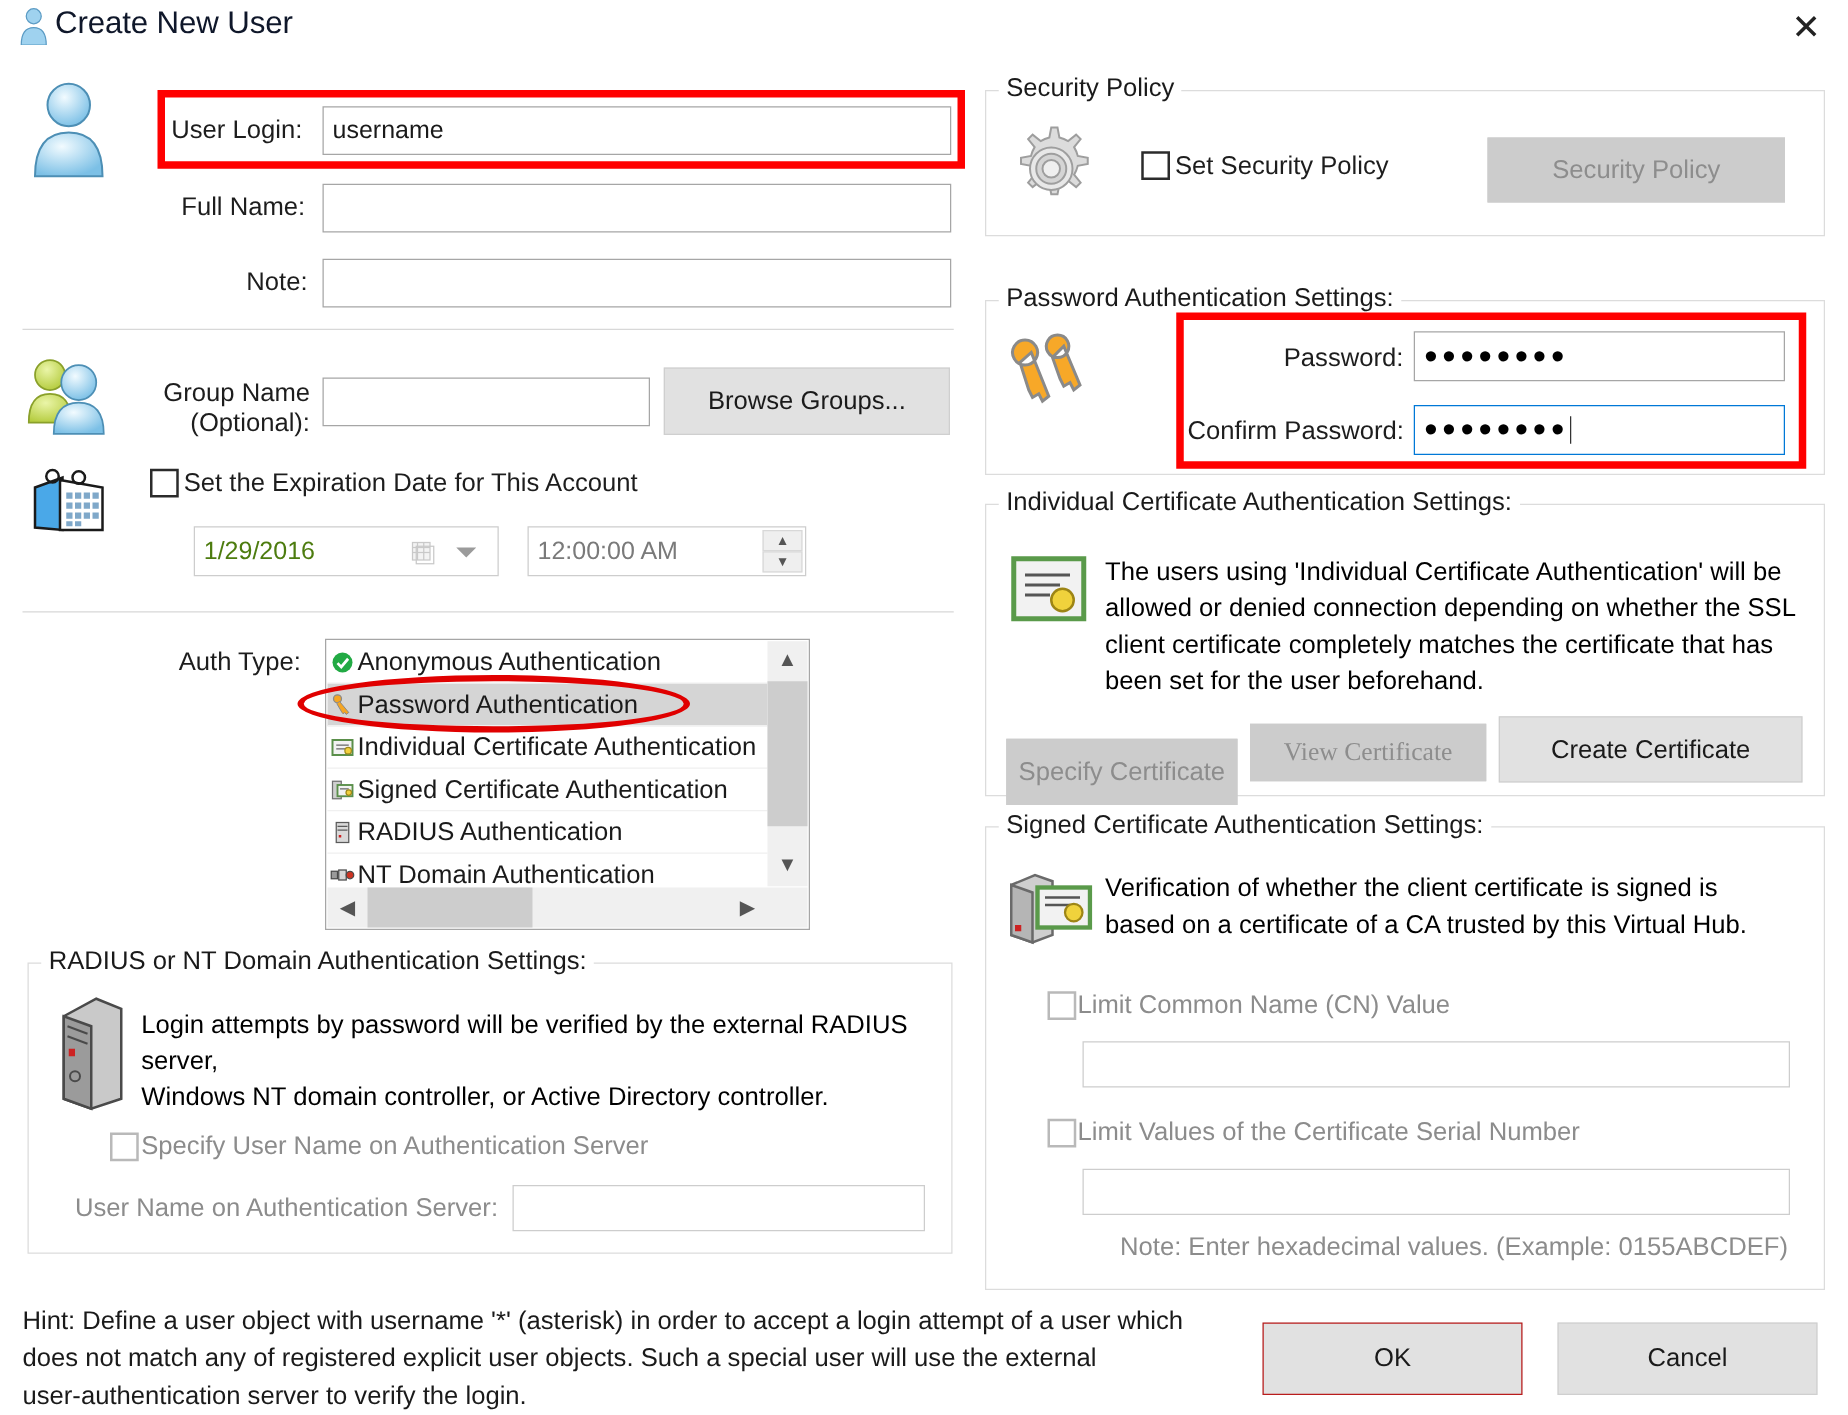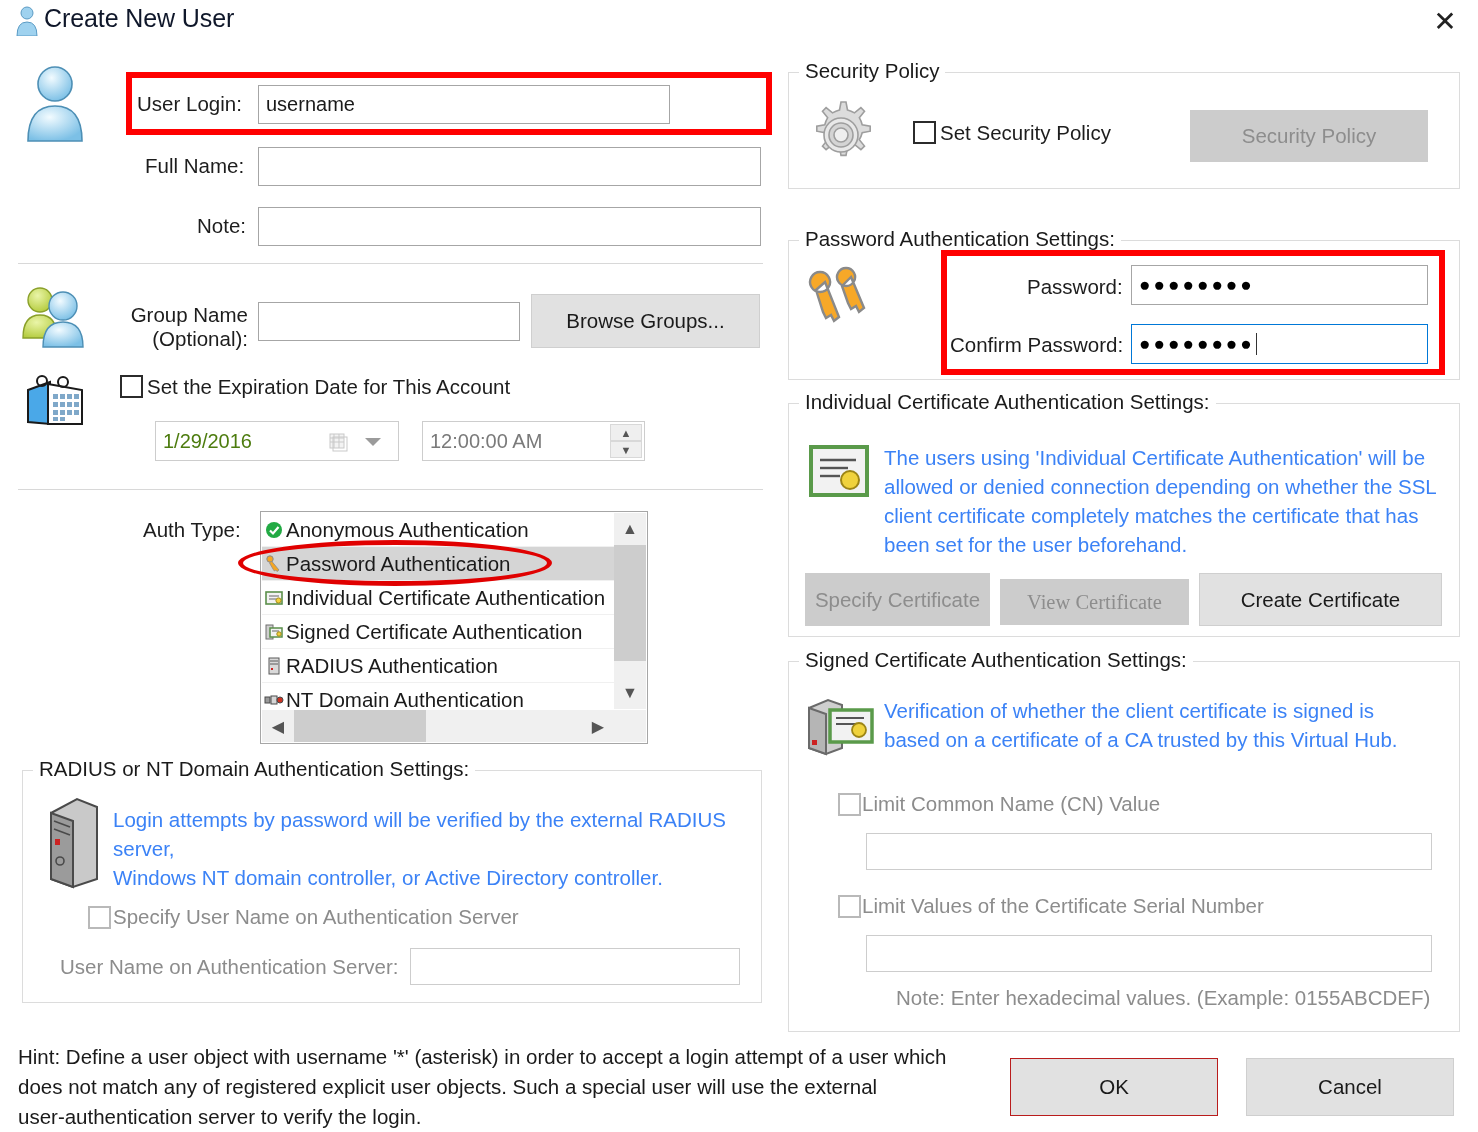--- a/index.html
+++ b/index.html
@@ -107,21 +107,21 @@
   .spin {
     position: absolute; width: 32px; top: 2px; bottom: 2px; right: 2px;
     display: flex; flex-direction: column;
   }
   .spin div {
     flex: 1; background: #efefef; border: 1px solid #d8d8d8;
     display: flex; align-items: center; justify-content: center;
     font-size: 11px; color: #555; cursor: pointer;
   }
 
-  .desc { position: absolute; font-size: 20.5px; color: #3b82f6; line-height: 29px; }
+  .desc { position: absolute; font-size: 20.5px; color: #000000; line-height: 29px; }
   .pwdots { letter-spacing: 3px; font-size: 19px; color: #000; }
   .caret { display:inline-block; width:1px; height:22px; background:#333; vertical-align:-4px; margin-left:1px; }
 
   .hint {
     position: absolute; left: 18px; top: 1042px; width: 980px;
     font-size: 20.5px; color: #1a1a1a; line-height: 30px;
   }
 </style>
 </head>
 <body>
@@ -142,21 +142,21 @@
       <radialGradient id="gU" cx="40%" cy="32%" r="70%">
         <stop offset="0%" stop-color="#f2fbff"></stop>
           <stop offset="100%" stop-color="#7cc0e6"></stop>
       </radialGradient>
     </defs>
     <circle cx="33" cy="19" r="17" fill="url(#gU)" stroke="#4d8fb5" stroke-width="1.6"></circle>
     <path d="M6 76 Q6 41 33 41 Q60 41 60 76 Z" fill="url(#gU)" stroke="#4d8fb5" stroke-width="1.6"></path>
   </svg>
 
   <div style="position:absolute;left:137px;top:92px;" class="lbl">User Login:</div>
-  <div class="tbox" style="left:258px;top:85px;width:412px;height:39px;">
+  <div class="tbox" style="left:258px;top:85px;width:503px;height:39px;">
     <span>username</span>
   </div>
   <div class="redbox" style="left:126px;top:72px;width:646px;height:63px;"></div>
 
   <div style="position:absolute;left:145px;top:154px;" class="lbl">Full Name:</div>
   <div class="tbox" style="left:258px;top:147px;width:503px;height:39px;">
     <span></span>
   </div>
 
   <div style="position:absolute;left:197px;top:214px;" class="lbl">Note:</div>
@@ -399,21 +399,21 @@
         <line x1="12" y1="32" x2="32" y2="32"></line>
       </g>
     <circle cx="42" cy="36" r="9" fill="#f0d23c" stroke="#9d8515" stroke-width="2"></circle>
   </svg>
   <div class="desc" style="left:884px;top:443px;width:560px;">
     <div>The users using 'Individual Certificate Authentication' will be</div>
     <div>allowed or denied connection depending on whether the SSL</div>
     <div>client certificate completely matches the certificate that has</div>
     <div>been set for the user beforehand.</div>
   </div>
-  <div class="btn disabled" style="left:805px;top:573px;width:185px;height:53px;">
+  <div class="btn disabled" style="left:805px;top:591px;width:185px;height:53px;">
     <span>Specify Certificate</span>
   </div>
   <div class="btn disabled" style="left:1000px;top:579px;width:189px;height:46px;font-family:Liberation Serif, serif;">
     <span>View Certificate</span>
   </div>
   <div class="btn" style="left:1199px;top:573px;width:243px;height:53px;">
     <span>Create Certificate</span>
   </div>
 
   <div class="group" style="left:788px;top:661px;width:672px;height:371px;">

